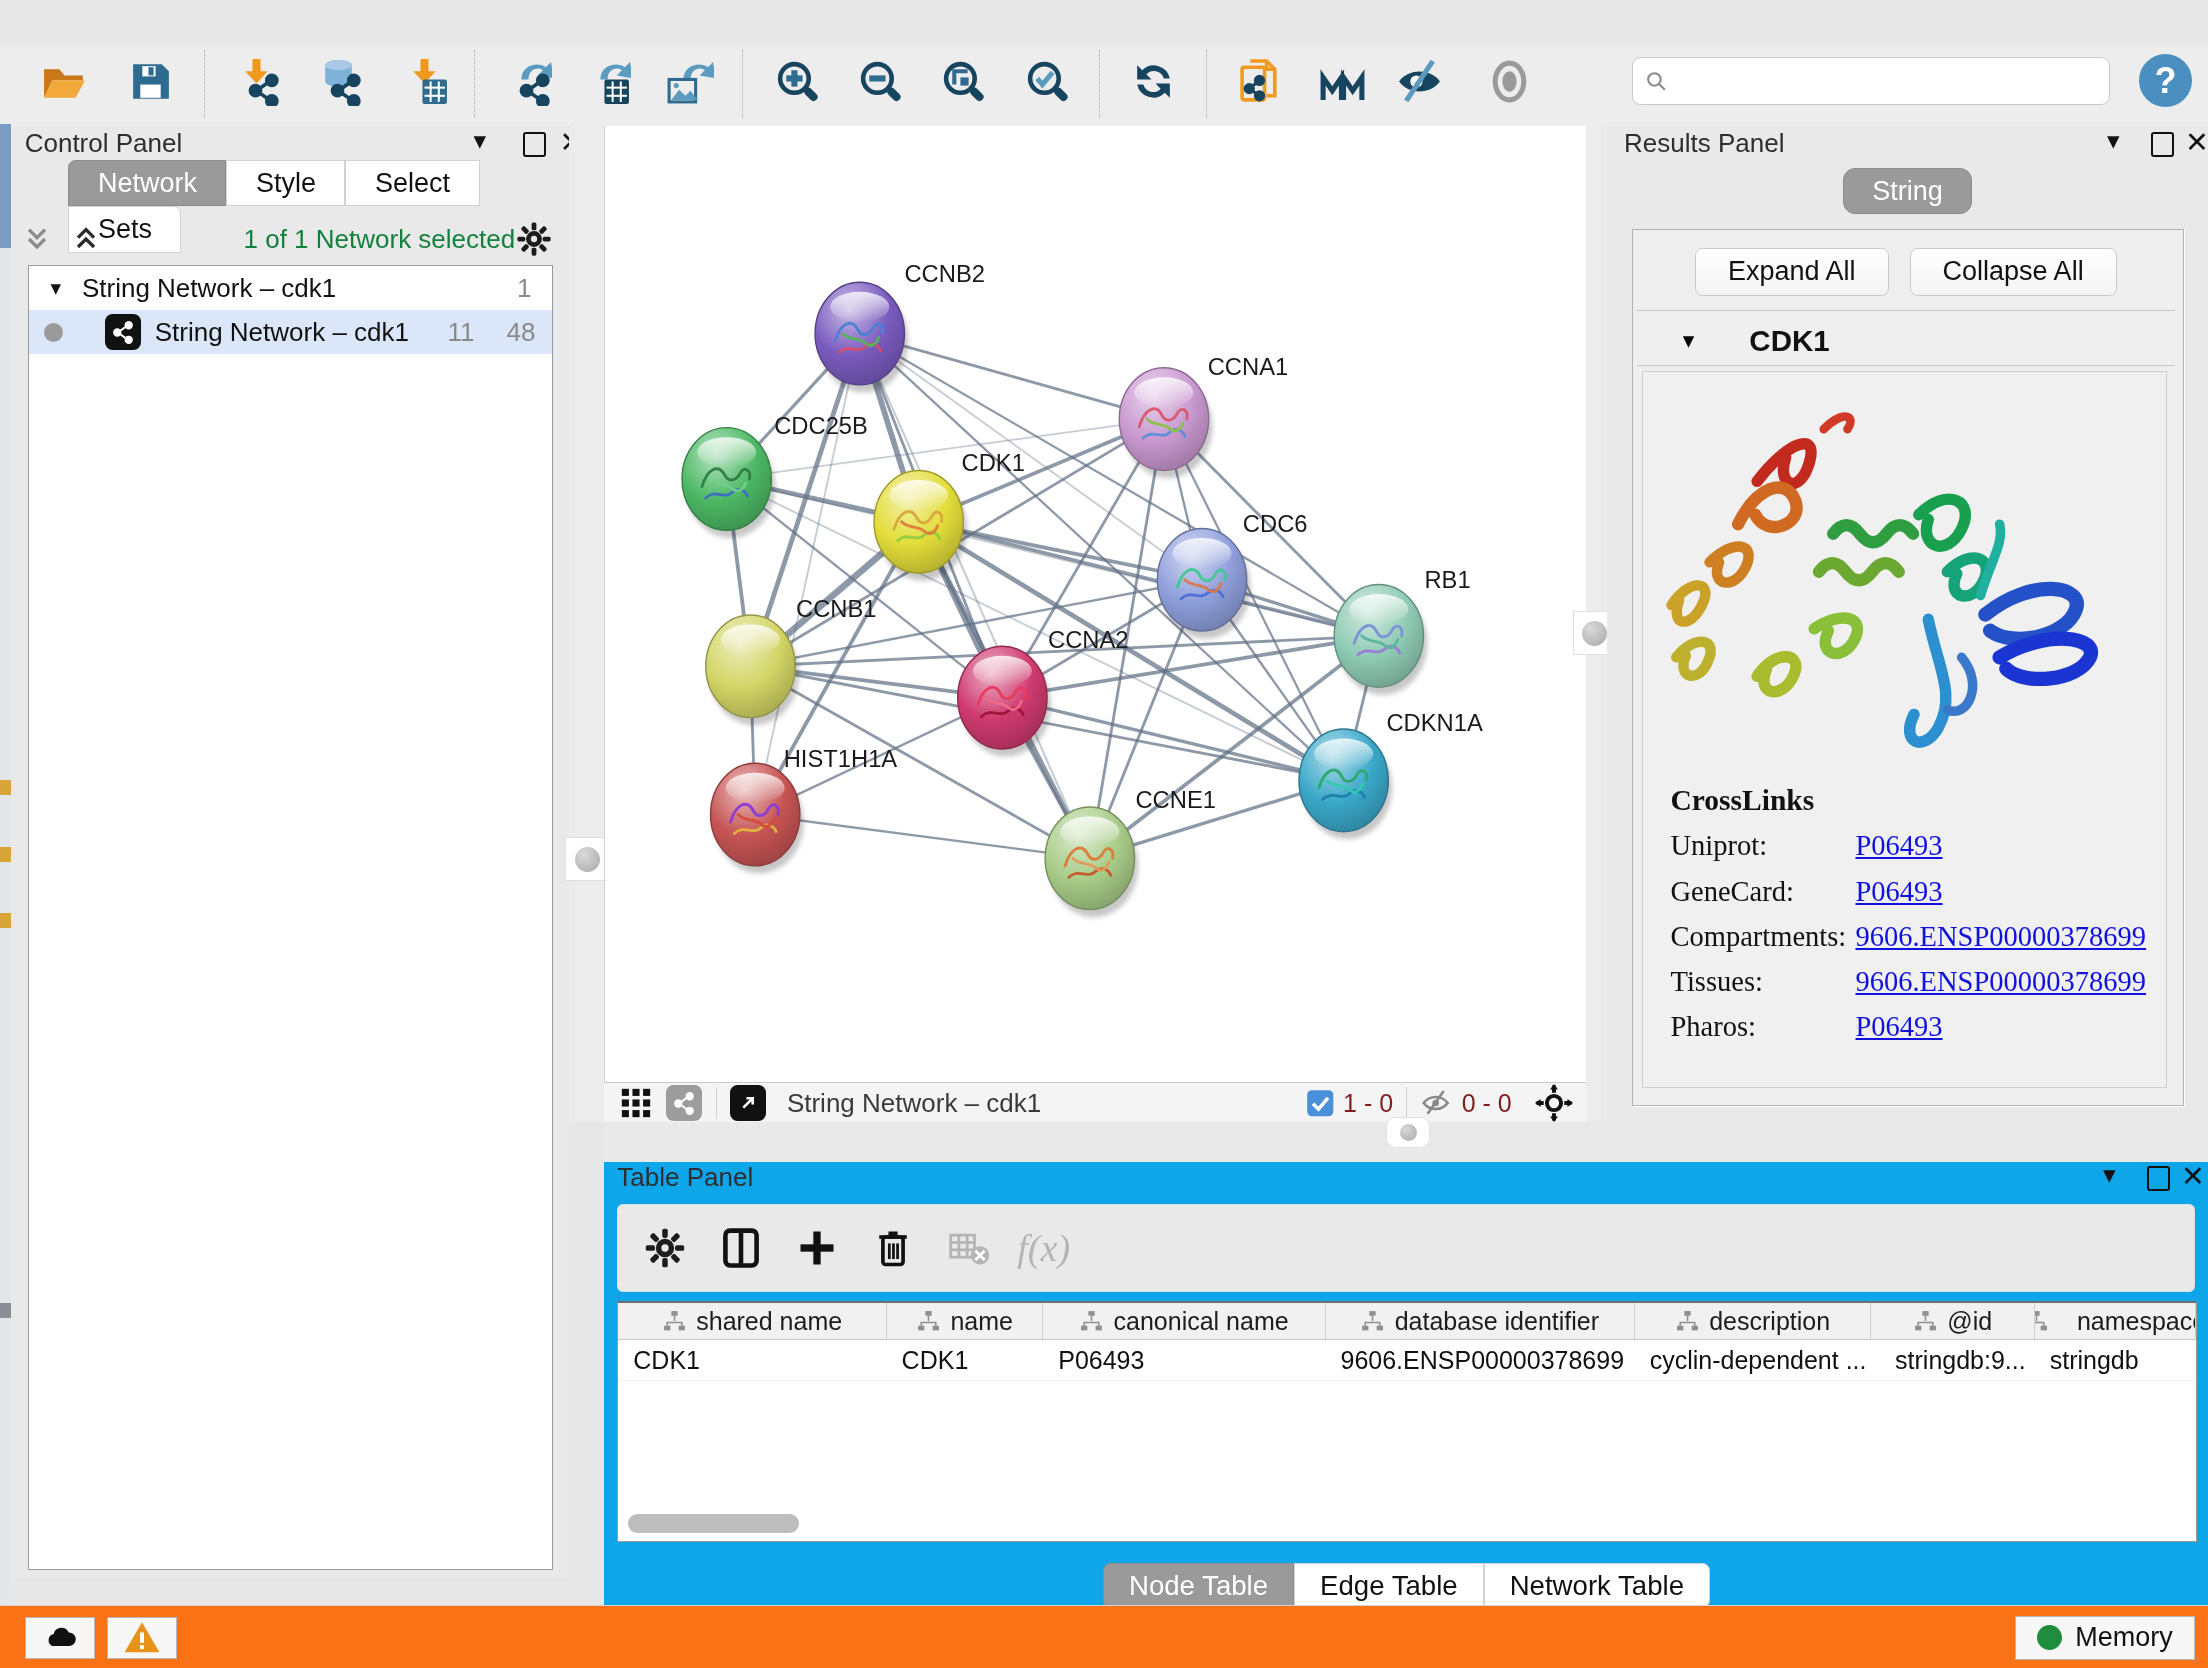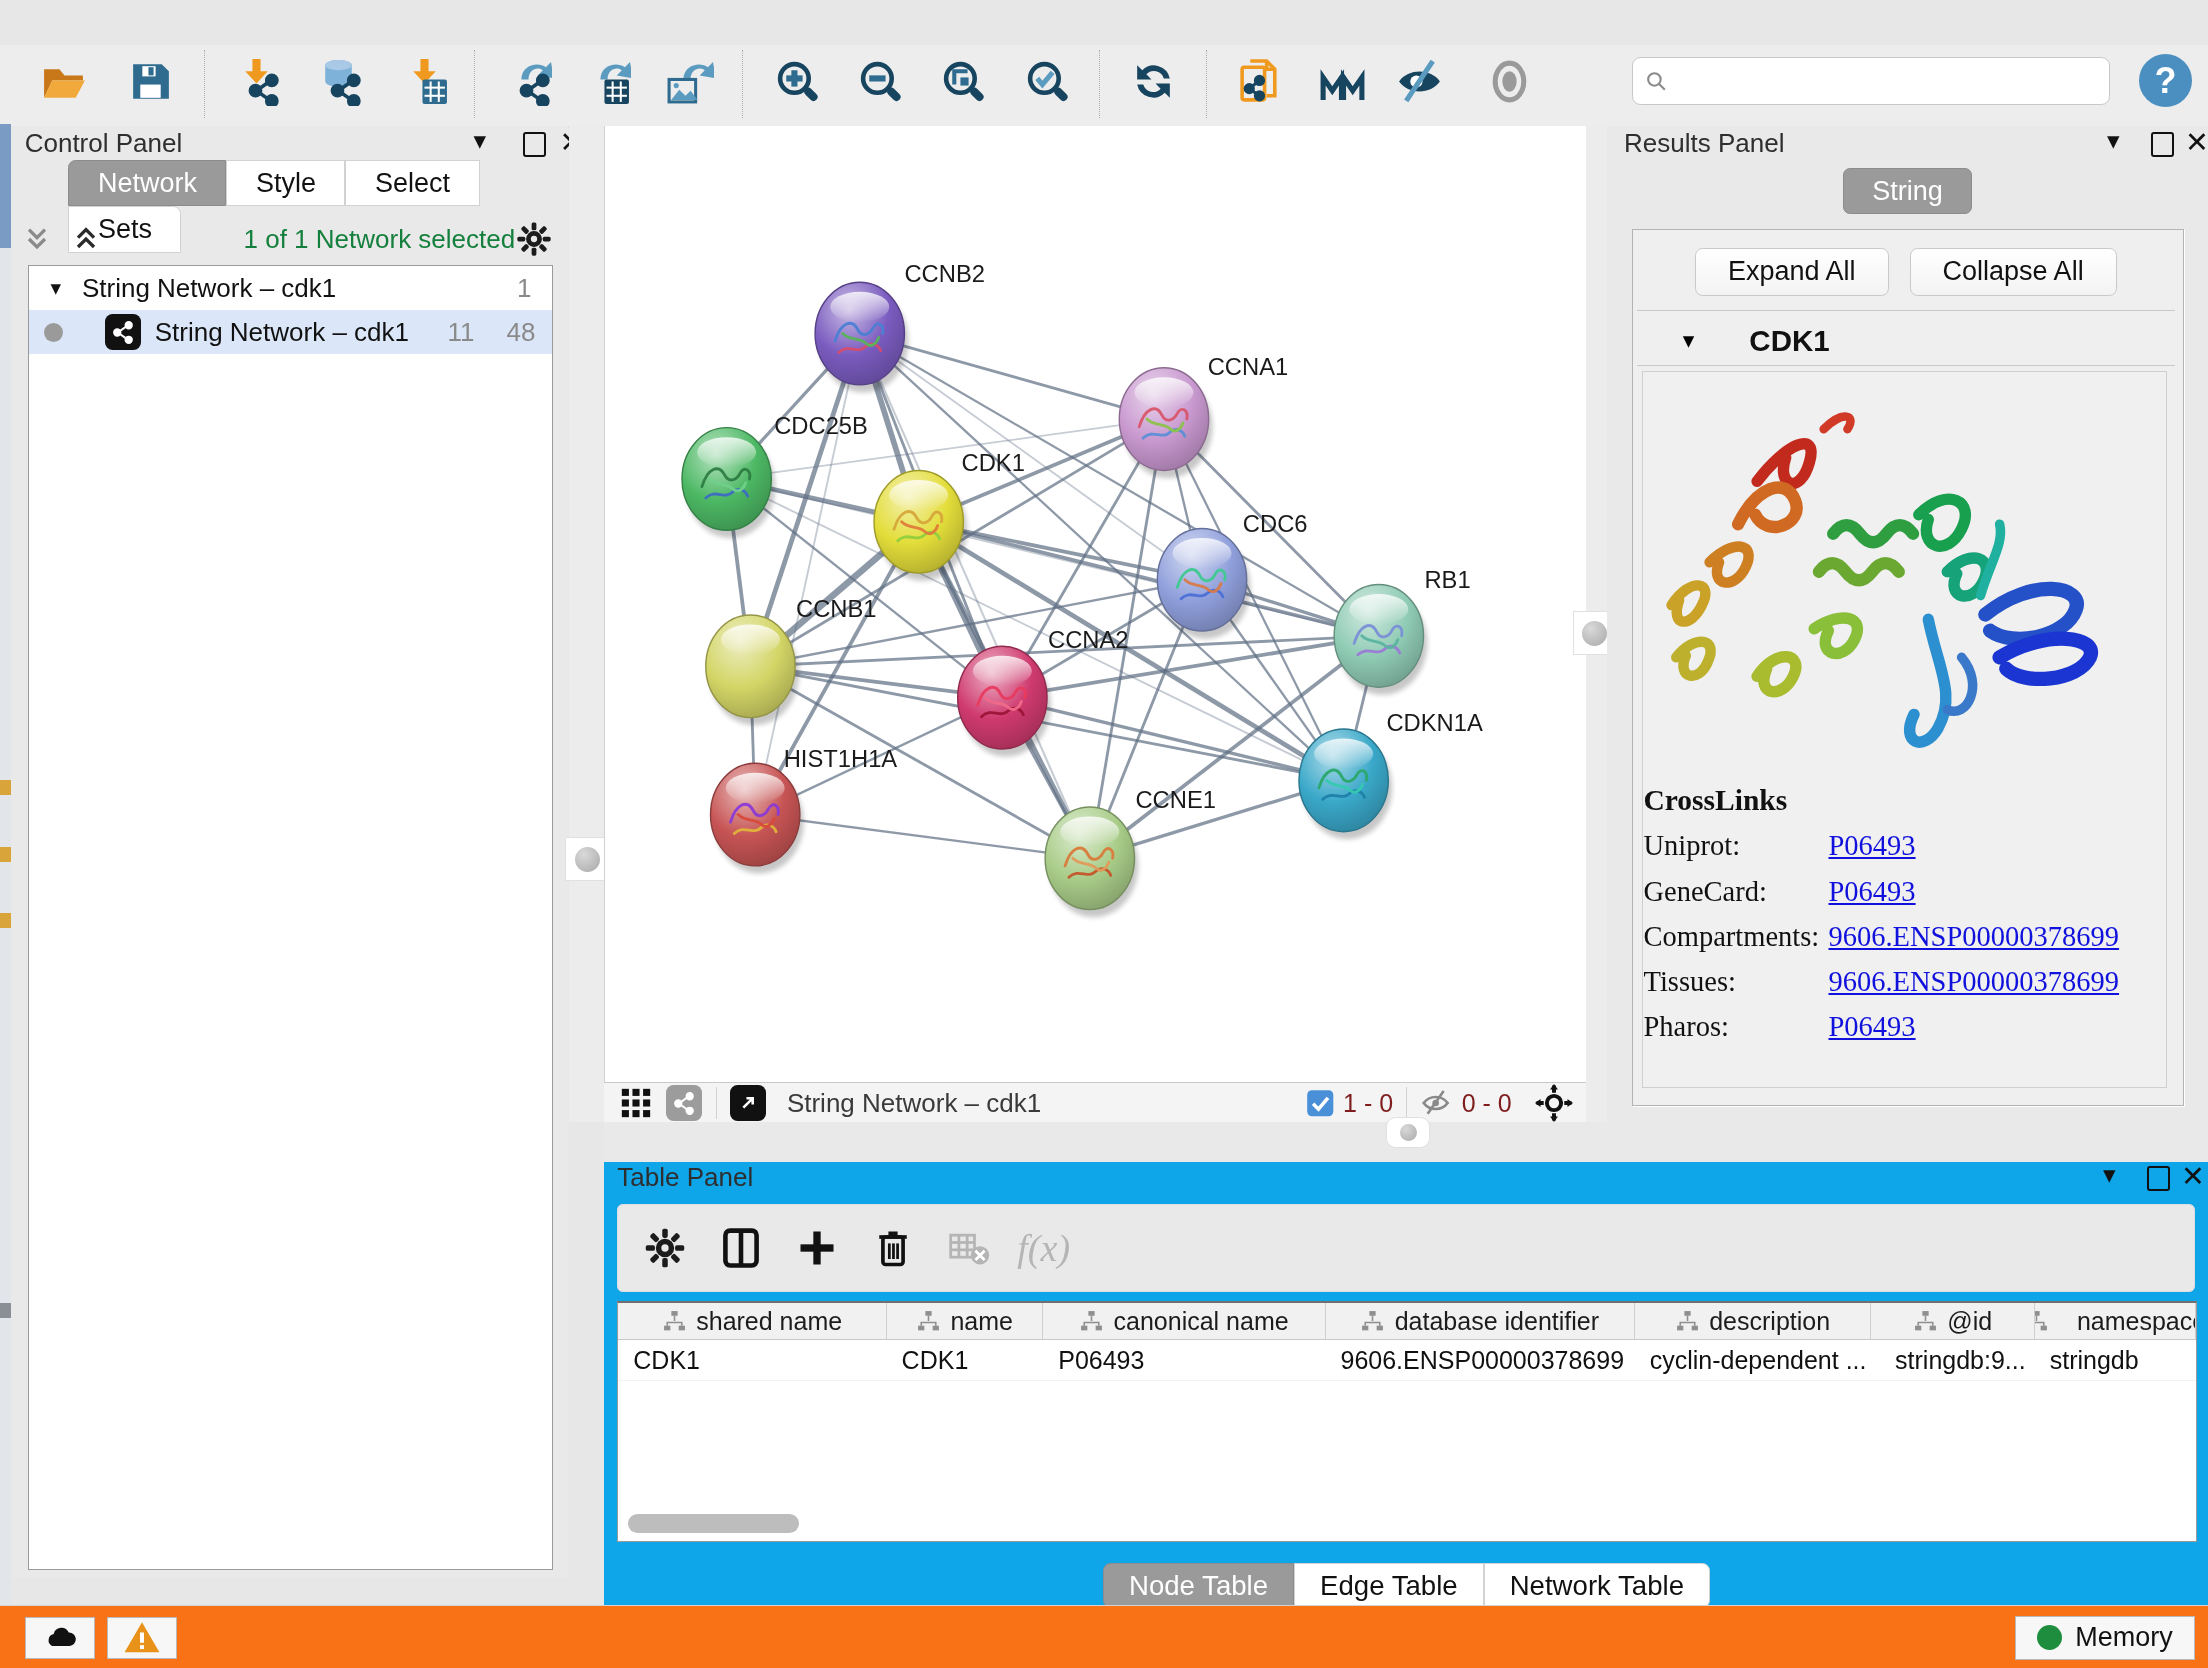--- a/index.html
+++ b/index.html
@@ -619,21 +619,21 @@
         <i></i>
       </div>
   </div>
 
   <div class="abs results-panel">
     <div class="abs" style="left:17px;top:1.9px"><span class="panel-title">Results Panel</span></div>
     <span class="abs pm-tri" style="left:500px;top:0">▾</span>
     <span class="abs pm-max" style="left:544px;top:5.7px"></span>
     <span class="abs pm-close" style="left:578px;top:0">✕</span>
     <div class="abs" style="left:0;top:42px;width:601px;text-align:center">
-      <span class="tab active" style="border-radius:7px">String</span>
+      <span class="tab active" style="border-radius:12px">String</span>
     </div>
 
     <div class="rp-outer">
       <div class="rp-buttons">
         <button class="rp-btn">Expand All</button>
         <button class="rp-btn">Collapse All</button>
       </div>
       <div class="rp-entry">
         <div class="rp-genehdr">
           <span style="margin-left:46px;font-size:23px">▾</span>
@@ -656,21 +656,21 @@
               <path d="M185 210 q14 -18 28 0 q14 18 28 0 q14 -18 28 0" stroke="#6aa832" stroke-width="13"></path>
               <path d="M290 150 C320 120 350 135 335 165 C320 195 290 185 300 155" stroke="#19a04f" stroke-width="12"></path>
               <path d="M320 210 C345 185 370 195 358 220 C346 245 318 238 330 212" stroke="#17a37a" stroke-width="12"></path>
               <path d="M300 260 C310 310 330 340 310 375 C295 400 270 390 285 360" stroke="#2b8fd0" stroke-width="12"></path>
               <path d="M335 300 C360 330 340 365 320 355" stroke="#3a78c9" stroke-width="10"></path>
               <path d="M360 255 C410 215 465 225 455 250 C445 278 390 290 365 272" stroke="#2450c8" stroke-width="15"></path>
               <path d="M375 300 C425 270 480 278 470 300 C458 325 400 330 382 312" stroke="#1a35d2" stroke-width="15"></path>
               <path d="M355 235 C365 200 380 180 375 160" stroke="#1fb0a0" stroke-width="10"></path>
             </g>
           </svg>
-          <div style="">
+          <div style="padding-left:27px">
             <div class="xl-head">CrossLinks</div>
             <div id="crosslinks-rows">
                 <div class="xl-row">
                   <span class="xl-label">Uniprot:</span>
                   <span class="xl-link">P06493</span>
                 </div>
                 <div class="xl-row">
                   <span class="xl-label">GeneCard:</span>
                   <span class="xl-link">P06493</span>
                 </div>

